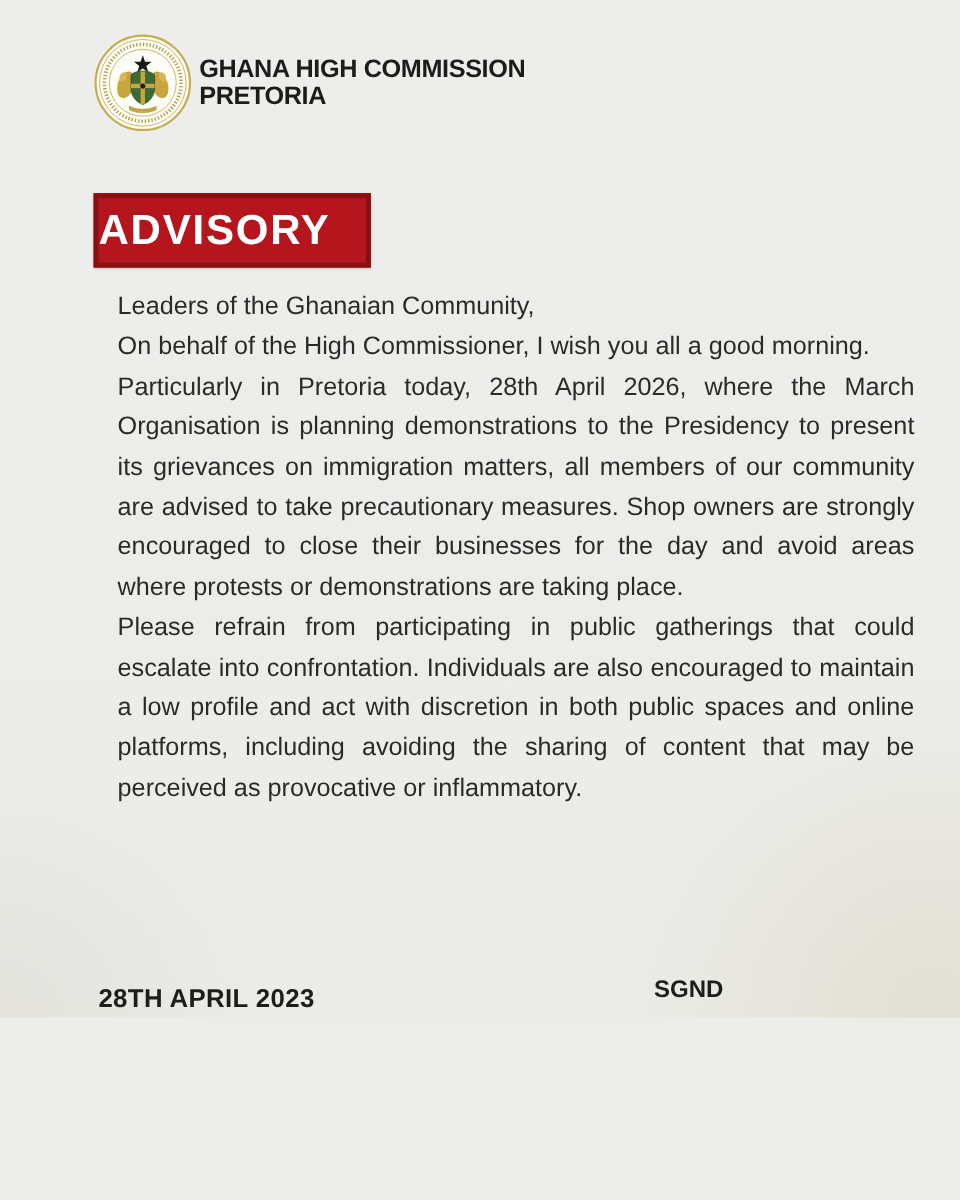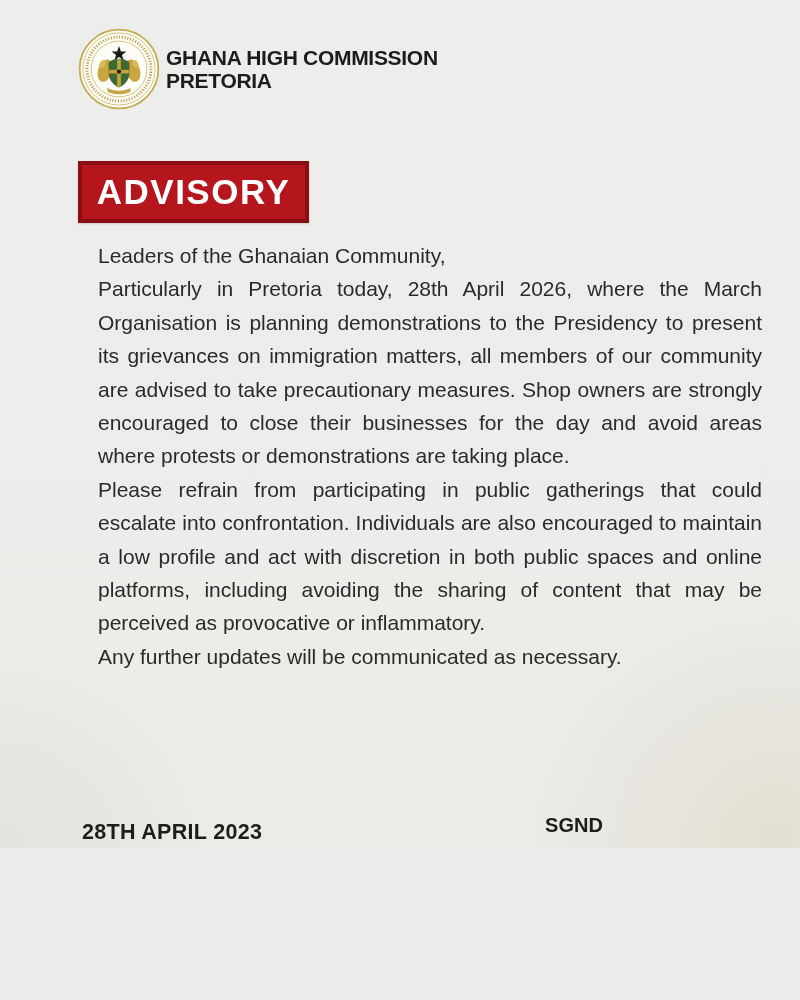--- a/index.html
+++ b/index.html
@@ -44,21 +44,20 @@
     position: absolute;
     left: 78px;
     top: 161px;
     width: 231px;
     height: 62px;
     background: #b5161d;
     border: 4px solid #8a0e13;
     color: #ffffff;
     display: flex;
     align-items: center;
-    justify-content: center;
     font-weight: bold;
     font-size: 35px;
     letter-spacing: 1.5px;
     box-shadow: 0 1px 2px rgba(0,0,0,0.15);
   }
 
   
   .letter {
     position: absolute;
     left: 78px;
@@ -126,23 +125,23 @@
       <div>PRETORIA</div>
     </div>
   </div>
 
   <div class="banner">
     <span>ADVISORY</span>
   </div>
 
   <div class="letter">
     <p>Leaders of the Ghanaian Community,</p>
+    <p>On behalf of the High Commissioner, I wish you all a good morning.</p>
     <p>Particularly in Pretoria today, 28th April 2026, where the March Organisation is planning demonstrations to the Presidency to present its grievances on immigration matters, all members of our community are advised to take precautionary measures. Shop owners are strongly encouraged to close their businesses for the day and avoid areas where protests or demonstrations are taking place.</p>
     <p>Please refrain from participating in public gatherings that could escalate into confrontation. Individuals are also encouraged to maintain a low profile and act with discretion in both public spaces and online platforms, including avoiding the sharing of content that may be perceived as provocative or inflammatory.</p>
-    <p>Any further updates will be communicated as necessary.</p>
   </div>
 
   <div class="footer">
     <div class="date">28TH APRIL 2023</div>
 
     <div class="sig-block">
       <div class="sgnd">SGND</div>
       <div class="sig-org">HIGH COMMISSION OF GHANA</div>
 
       <svg class="stamp" viewBox="0 0 120 120" xmlns="http://www.w3.org/2000/svg">

